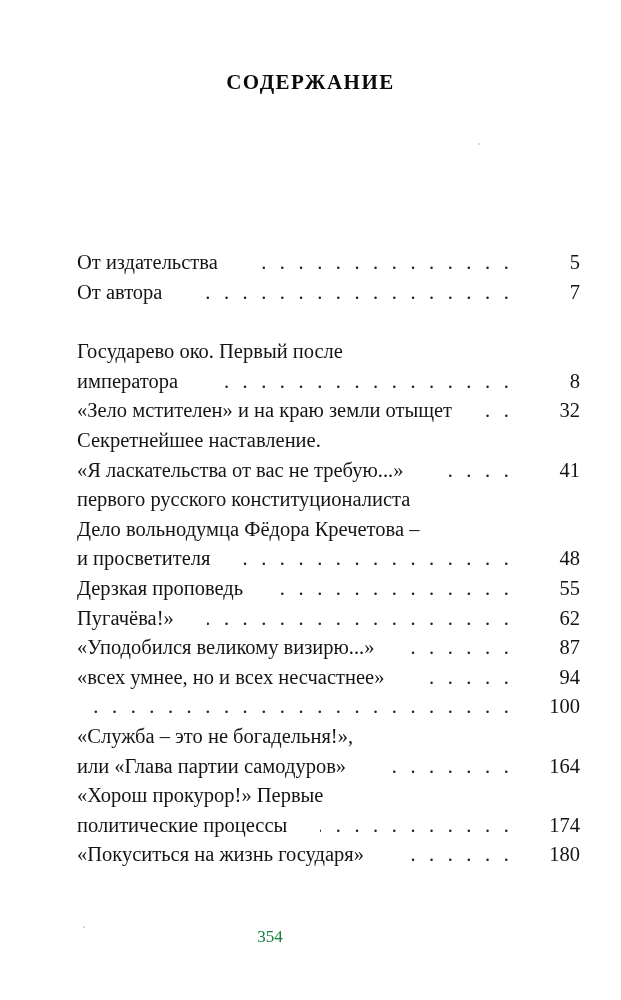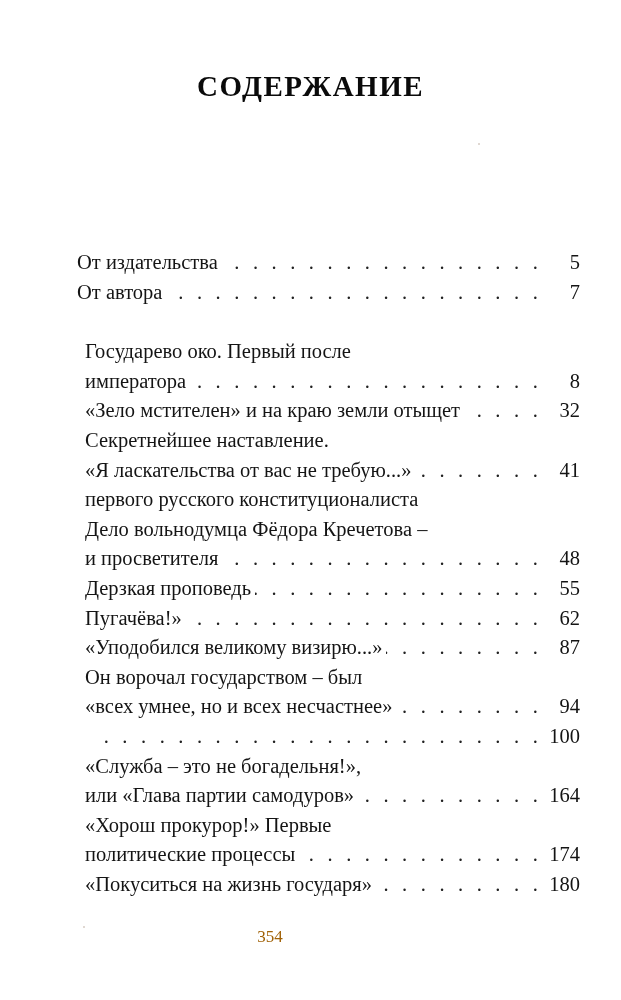--- a/index.html
+++ b/index.html
@@ -14,45 +14,46 @@
       overflow: hidden;
       font-family: "Liberation Serif", "DejaVu Serif", serif;
       color: #141414;
     }
     .page-title {
       position: absolute;
       top: 70px;
       left: 0;
       width: 621px;
       text-align: center;
-      font-size: 29px;
+      font-size: 21px;
       font-weight: bold;
       letter-spacing: 1.5px;
       color: #0a0a0a;
     }
     .toc {
       position: absolute;
       left: 77px;
       width: 503px;
       top: 248px;
     }
     .toc-group { margin: 0; }
-    .toc-group + .toc-group { margin-top: 30px; margin-left: 8px; }
+    .toc-group + .toc-group { margin-top: 30px; }
     .toc-entry {
       font-size: 20.5px;
       line-height: 29.6px;
     }
     .toc-line {
       display: block;
       white-space: nowrap;
     }
     .toc-last {
       display: flex;
       align-items: flex-start;
       white-space: nowrap;
+      gap: 29px;
     }
     .toc-last .t { flex: 0 0 auto; }
     .toc-last .leader {
       flex: 1 1 auto;
       overflow: hidden;
       white-space: nowrap;
       margin: 0 4px 0 4px;
       letter-spacing: 4.2px;
       color: #222;
       text-align: right;
@@ -63,21 +64,21 @@
       min-width: 34px;
       text-align: right;
     }
     .folio {
       position: absolute;
       top: 927px;
       left: 0;
       width: 540px;
       text-align: center;
       font-size: 17px;
-      color: #a16207;
+      color: #15803d;
     }
     .speck {
       position: absolute;
       width: 2px;
       height: 2px;
       border-radius: 1px;
       background: #b9a79a;
       opacity: 0.6;
     }
   </style>
@@ -153,21 +154,20 @@
       </div>
     </div>
     <div class="toc-entry">
       <div class="toc-last">
         <span class="t">«Уподобился великому визирю...»</span>
         <span class="leader">. . . . . . . . . . . . . . . . . . . . . . . . . . . . . . . . . . . . . . . . . . . . . . . . . . . .</span>
         <span class="pg">87</span>
       </div>
     </div>
     <div class="toc-entry">
-      <span class="toc-line">Он ворочал государством – был</span>
       <div class="toc-last">
         <span class="t">«всех умнее, но и всех несчастнее»</span>
         <span class="leader">. . . . . . . . . . . . . . . . . . . . . . . . . . . . . . . . . . . . . . . . . . . . . . . . . . . .</span>
         <span class="pg">94</span>
       </div>
     </div>
     <div class="toc-entry">
       <div class="toc-last">
         <span class="leader">. . . . . . . . . . . . . . . . . . . . . . . . . . . . . . . . . . . . . . . . . . . . . . . . . . . .</span>
         <span class="pg">100</span>

